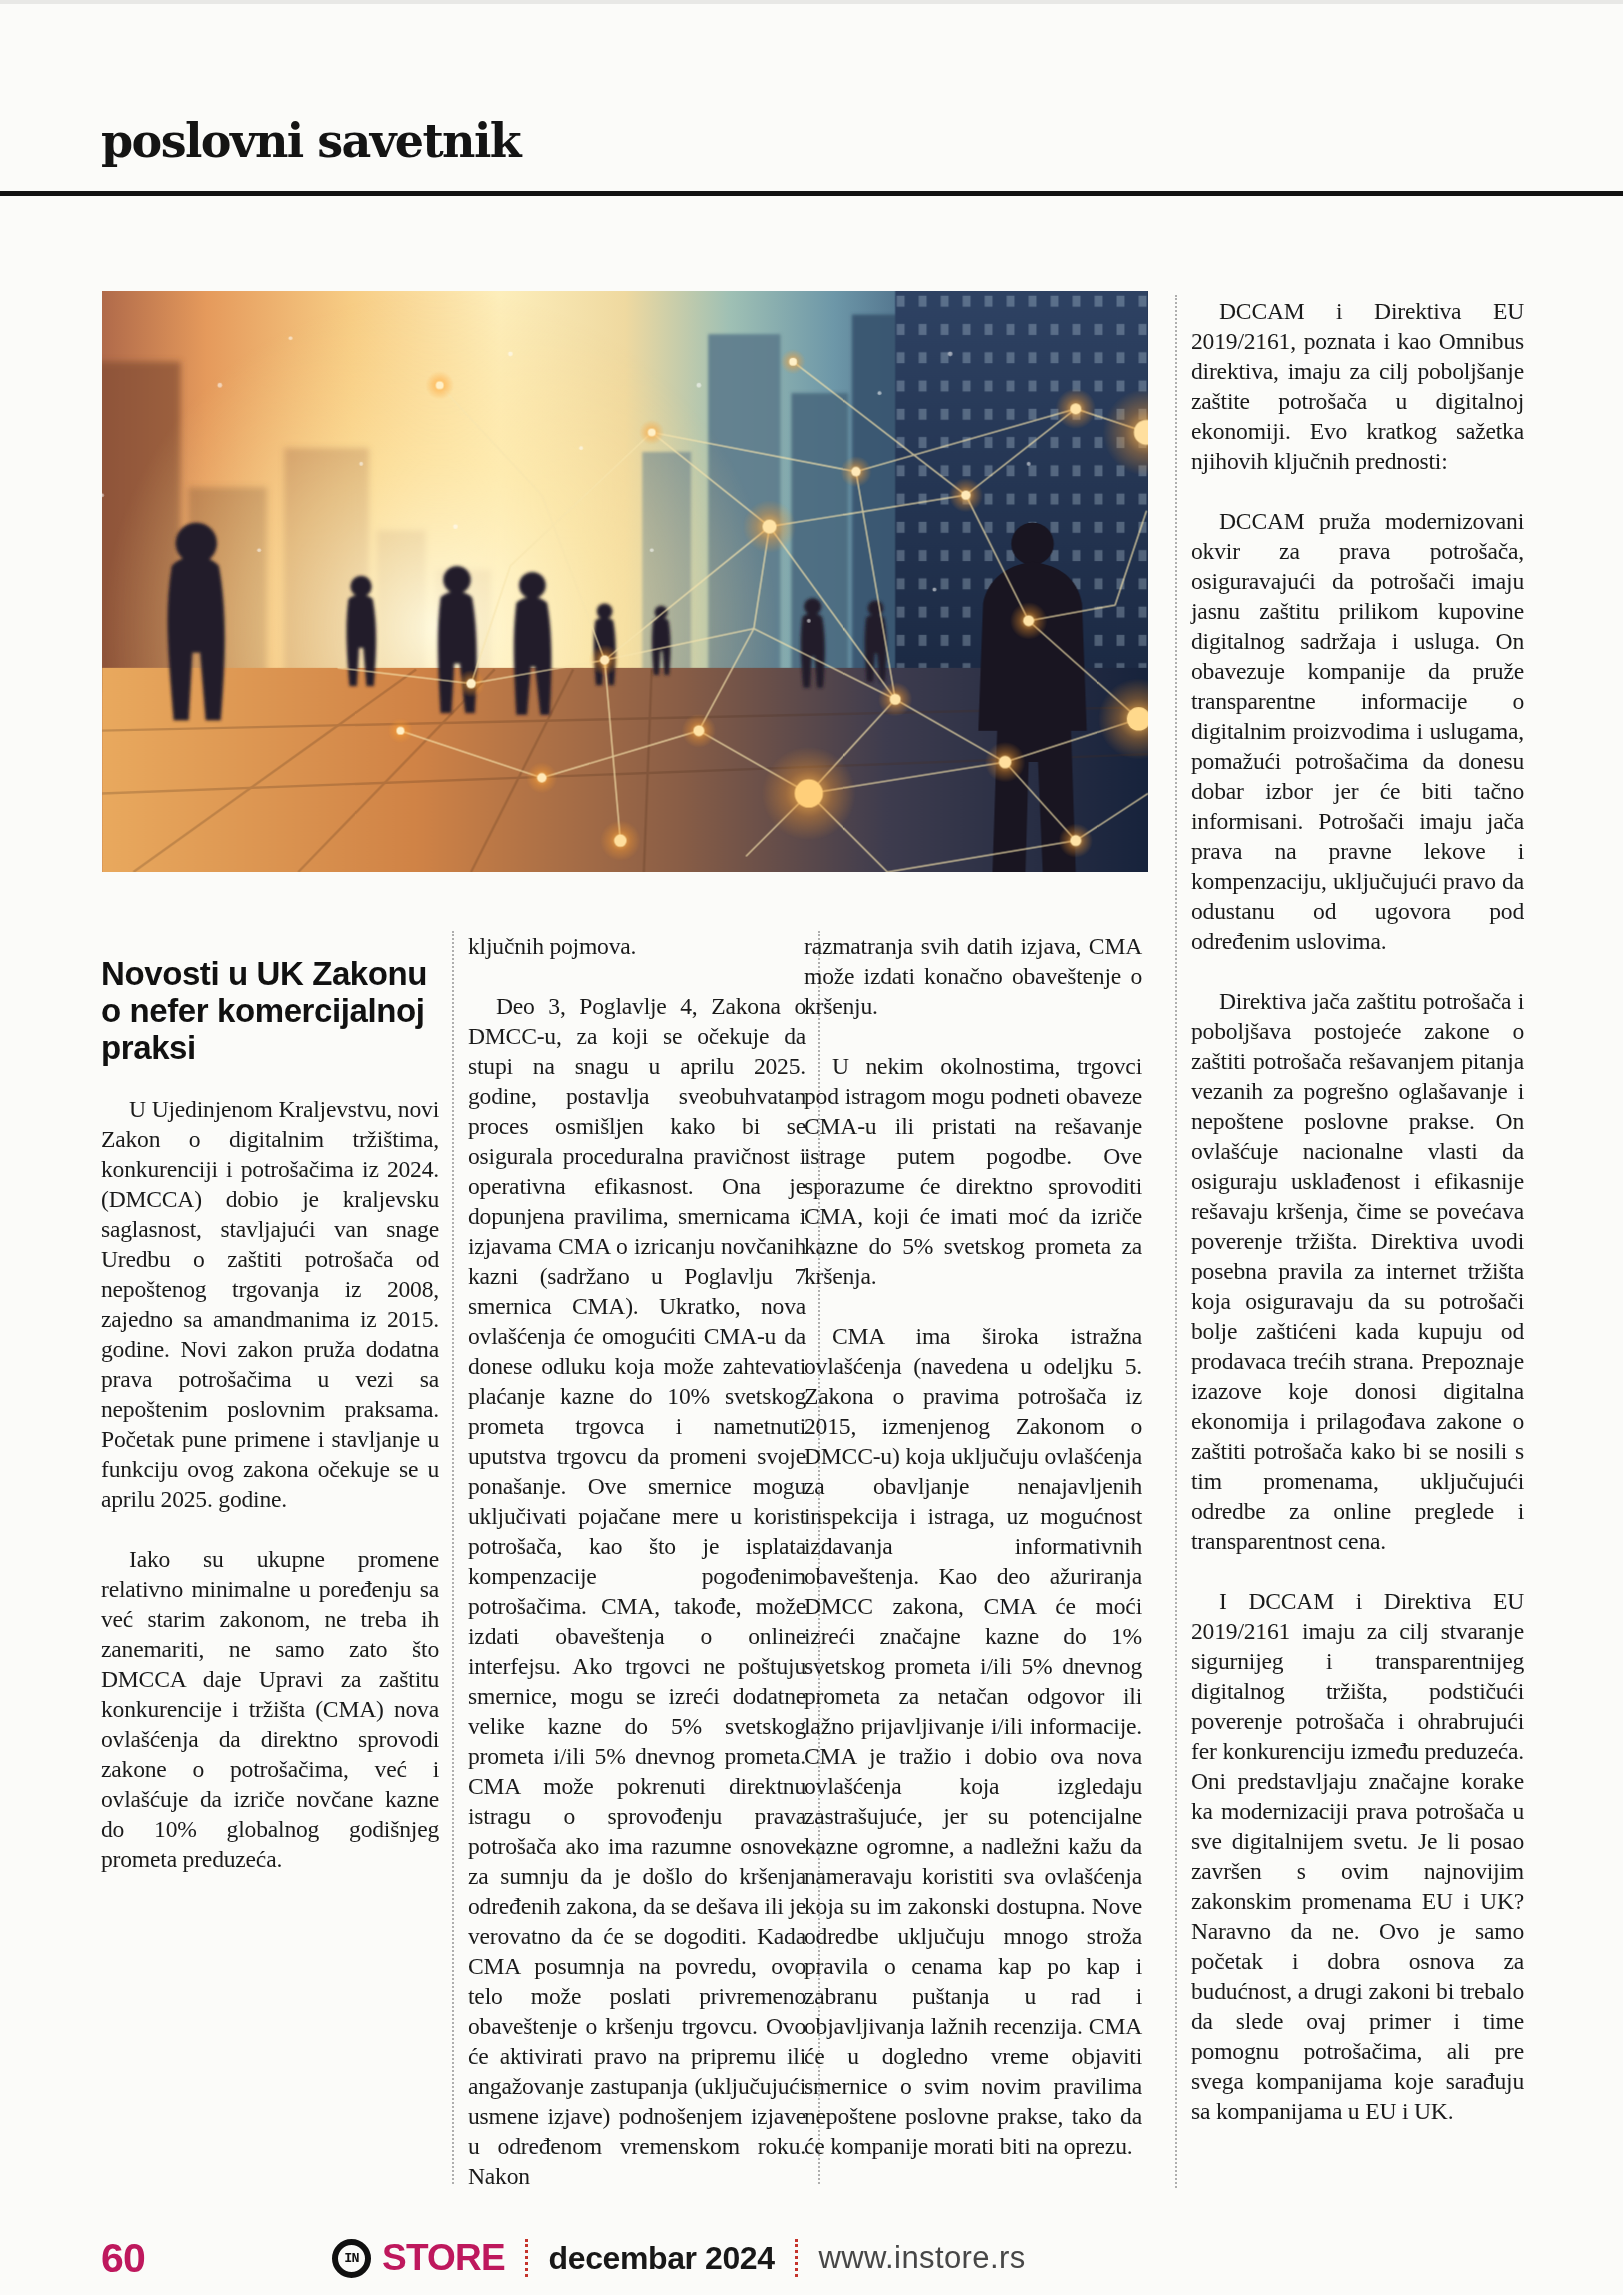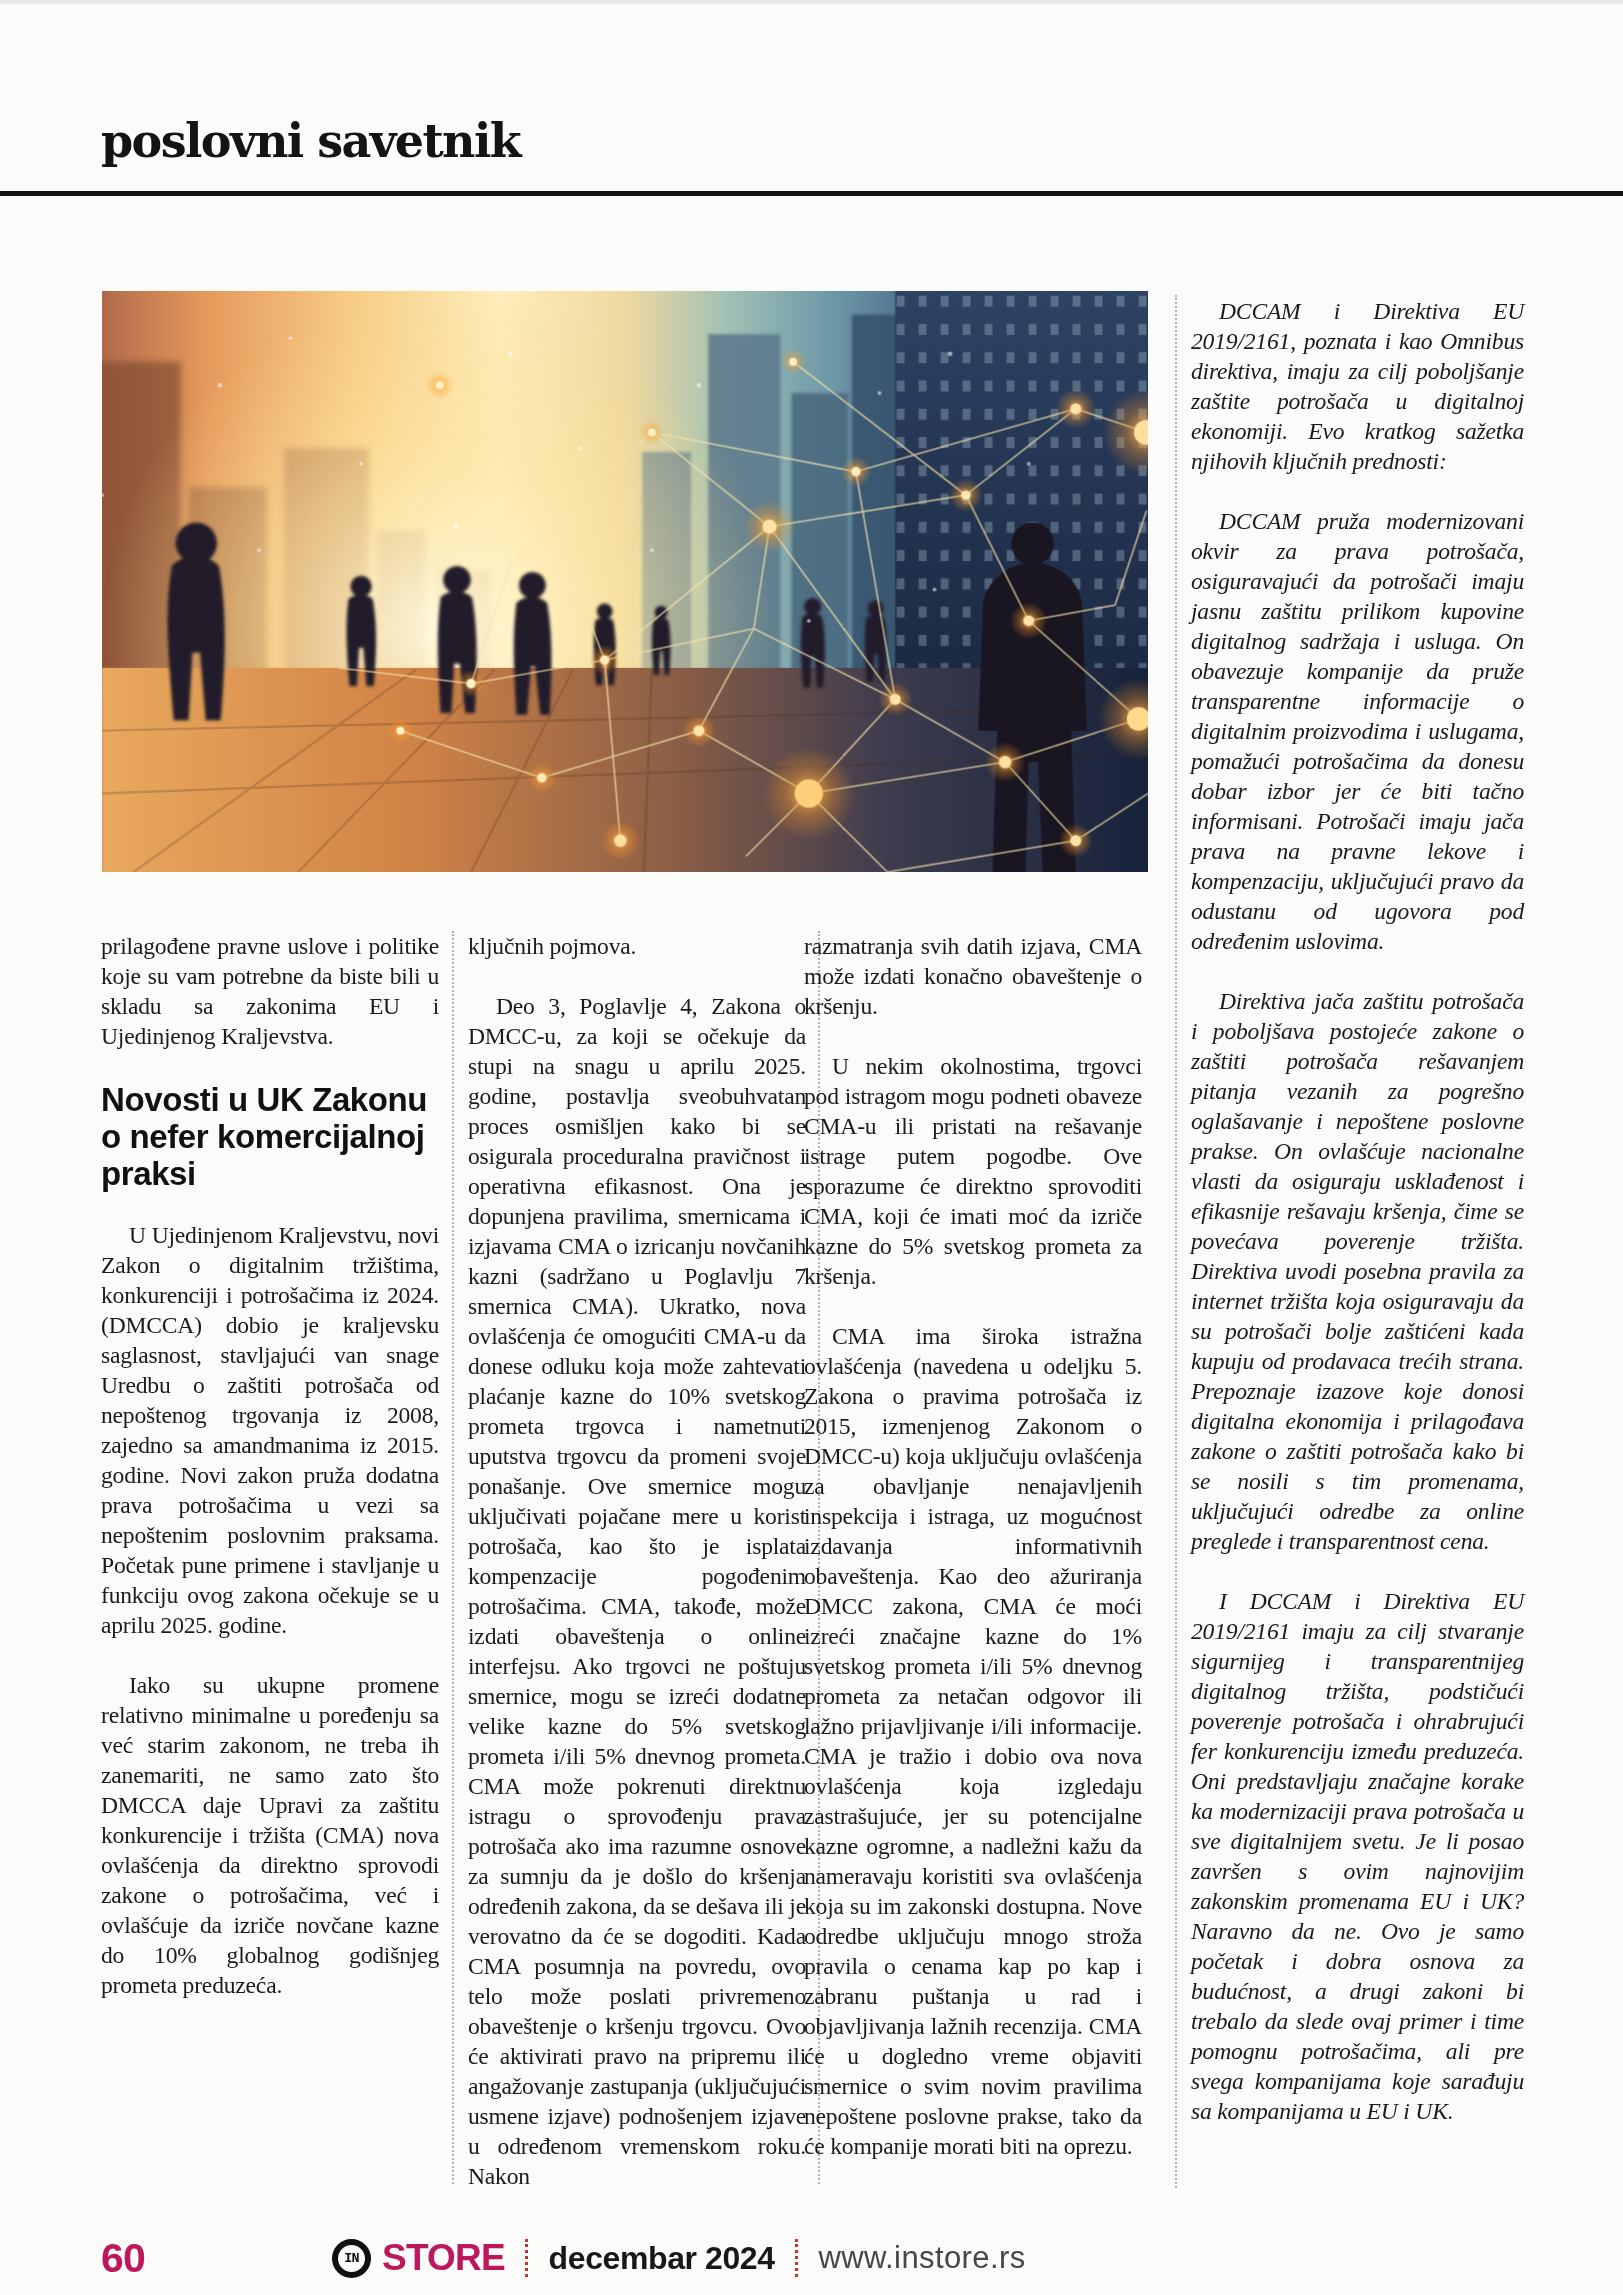--- a/index.html
+++ b/index.html
@@ -22,21 +22,21 @@
   .col{
     position:absolute;top:927px;width:338px;
     font-size:23.6px;line-height:30px;text-align:justify;
     color:#1a1a1a;letter-spacing:-0.2px;
   }
   .col p{margin:0 0 30px 0;}
   .col p.indent{text-indent:28px;}
   .col1{left:101px;}
   .col2{left:468px;}
   .col3{left:804px;}
-  .col4{left:1191px;top:292px;width:333px;font-style:italic;}
+  .col4{left:1191px;top:292px;width:333px;}
   .subhead{
     font-family:"Liberation Sans", sans-serif;font-weight:700;
     font-size:33px;line-height:37px;letter-spacing:-0.4px;
     text-align:left;margin:23.6px 0 28px 0;color:#111;
   }
   
   .divider{position:absolute;width:0;border-left:2.4px dotted #aeaeae;}
   .div-1{left:452px;top:927px;height:1253px;}
   .div-2{left:818px;top:927px;height:1253px;}
   .div-3{left:1175px;top:291px;height:1893px;}
@@ -298,21 +298,20 @@
         </g>
       </g>
     </svg>
   </div>
 
   <div class="divider div-1"></div>
   <div class="divider div-2"></div>
   <div class="divider div-3"></div>
 
   <div class="col col1">
-    <p>prilagođene pravne uslove i politike koje su vam potrebne da biste bili u skladu sa zakonima EU i Ujedinjenog Kraljevstva.</p>
     <h2 class="subhead">Novosti u UK Zakonu o nefer komercijalnoj praksi</h2>
     <p class="indent">U Ujedinjenom Kraljevstvu, novi Zakon o digitalnim tržištima, konkurenciji i potrošačima iz 2024. (DMCCA) dobio je kraljevsku saglasnost, stavljajući van snage Uredbu o zaštiti potrošača od nepoštenog trgovanja iz 2008, zajedno sa amandmanima iz 2015. godine. Novi zakon pruža dodatna prava potrošačima u vezi sa nepoštenim poslovnim praksama. Početak pune primene i stavljanje u funkciju ovog zakona očekuje se u aprilu 2025. godine.</p>
     <p class="indent">Iako su ukupne promene relativno minimalne u poređenju sa već starim zakonom, ne treba ih zanemariti, ne samo zato što DMCCA daje Upravi za zaštitu konkurencije i tržišta (CMA) nova ovlašćenja da direktno sprovodi zakone o potrošačima, već i ovlašćuje da izriče novčane kazne do 10% globalnog godišnjeg prometa preduzeća.</p>
   </div>
 
   <div class="col col2">
     <p>ključnih pojmova.</p>
     <p class="indent">Deo 3, Poglavlje 4, Zakona o DMCC-u, za koji se očekuje da stupi na snagu u aprilu 2025. godine, postavlja sveobuhvatan proces osmišljen kako bi se osigurala proceduralna pravičnost i operativna efikasnost. Ona je dopunjena pravilima, smernicama i izjavama CMA o izricanju novčanih kazni (sadržano u Poglavlju 7 smernica CMA). Ukratko, nova ovlašćenja će omogućiti CMA-u da donese odluku koja može zahtevati plaćanje kazne do 10% svetskog prometa trgovca i nametnuti uputstva trgovcu da promeni svoje ponašanje. Ove smernice mogu uključivati pojačane mere u korist potrošača, kao što je isplata kompenzacije pogođenim potrošačima. CMA, takođe, može izdati obaveštenja o online interfejsu. Ako trgovci ne poštuju smernice, mogu se izreći dodatne velike kazne do 5% svetskog prometa i/ili 5% dnevnog prometa. CMA može pokrenuti direktnu istragu o sprovođenju prava potrošača ako ima razumne osnove za sumnju da je došlo do kršenja određenih zakona, da se dešava ili je verovatno da će se dogoditi. Kada CMA posumnja na povredu, ovo telo može poslati privremeno obaveštenje o kršenju trgovcu. Ovo će aktivirati pravo na pripremu ili angažovanje zastupanja (uključujući usmene izjave) podnošenjem izjave u određenom vremenskom roku. Nakon</p>
   </div>
 

